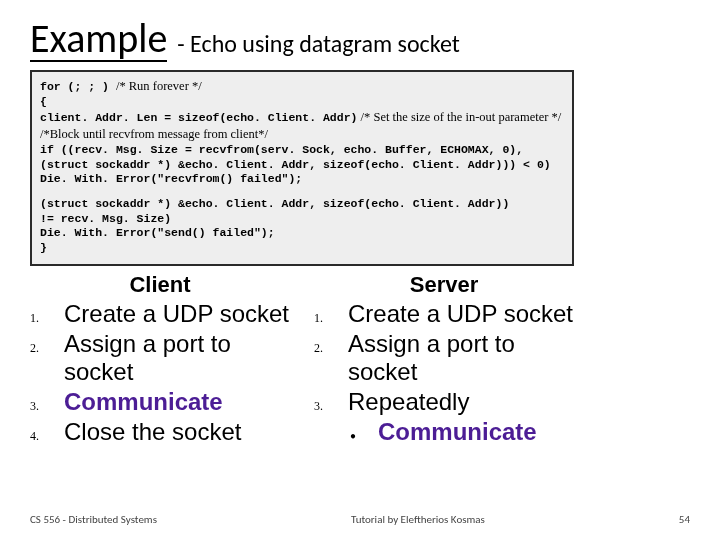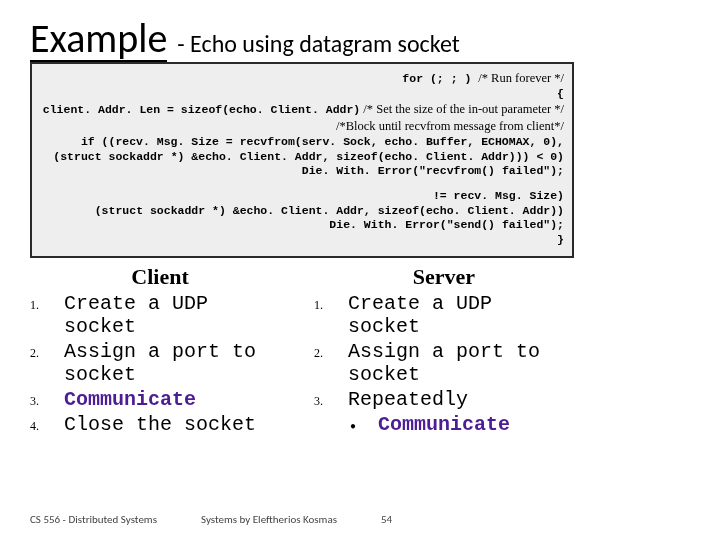--- a/index.html
+++ b/index.html
@@ -27,83 +27,83 @@
     display: inline-block;
     line-height: 1.05;
   }
   .title-rest {
     font-size: 24px;
     font-weight: 400;
     color: #000;
     line-height: 1.05;
   }
   .codebox {
-    margin-top: 0;
+    margin-top: 8px;
     border: 2px solid #2a2a2a;
     background: #eee;
     padding: 6px 8px 8px 8px;
     font-family: "Courier New", monospace;
     font-size: 11.5px;
     line-height: 1.28;
     color: #000;
-    text-align: right;
   }
   .code-roman { font-family: "Times New Roman", serif; font-size: 12.5px; }
   .code-bold { font-weight: 700; }
   .blank { height: 10px; }
   .cols {
     display: flex;
     margin-top: 6px;
     gap: 24px;
   }
   .col { flex: 1; }
   .col-head {
     text-align: center;
     font-size: 22px;
     font-weight: 700;
     color: #000;
-    font-family: Liberation Serif, serif;
+    font-family: Liberation Sans, sans-serif;
     margin-bottom: 2px;
   }
   .ol { list-style: none; }
   .ol > li {
     display: flex;
     align-items: baseline;
     gap: 20px;
     margin-bottom: 2px;
   }
   .num {
     font-size: 12px;
     color: #000;
     min-width: 14px;
     font-family: "Times New Roman", serif;
   }
   .item {
-    font-size: 20px;
+    font-size: 24px;
     color: #000;
-    font-family: Liberation Mono, monospace;
+    font-family: Liberation Sans, sans-serif;
   }
   .item.red-bold { color: #4c1d95; font-weight: 700; }
   .sub {
     display: flex;
     align-items: baseline;
     gap: 18px;
     margin-left: 36px;
   }
   .bullet {
     font-size: 12px;
     color: #000;
     min-width: 10px;
   }
   .footer {
     position: absolute;
     bottom: 14px;
     left: 30px;
     right: 30px;
     display: flex;
+    justify-content: space-between;
     font-size: 11px;
     color: #444;
     font-family: Calibri, Arial, sans-serif;
     gap: 44px;
   }
 </style>
 </head>
 <body>
 
 <div class="slide">
@@ -115,22 +115,22 @@
 
   <div class="codebox">
     <div><span class="code-bold">for (; ; ) </span><span class="code-roman">/* Run forever */</span></div>
     <div class="code-bold">{</div>
     <div><span class="code-bold">    client. Addr. Len = sizeof(echo. Client. Addr)</span><span class="code-roman">    /* Set the size of the in-out parameter */</span></div>
     <div><span class="code-roman">/*Block until recvfrom message from client*/</span></div>
     <div class="code-bold">    if ((recv. Msg. Size = recvfrom(serv. Sock, echo. Buffer, ECHOMAX, 0),</div>
     <div class="code-bold">          (struct sockaddr *) &amp;echo. Client. Addr, sizeof(echo. Client. Addr))) &lt; 0)</div>
     <div class="code-bold">       Die. With. Error("recvfrom() failed");</div>
     <div class="blank"></div>
+    <div class="code-bold">                     (struct sockaddr *) &amp;echo. Client. Addr, sizeof(echo. Client. Addr))</div>
     <div class="code-bold">            != recv. Msg. Size)</div>
-    <div class="code-bold">                     (struct sockaddr *) &amp;echo. Client. Addr, sizeof(echo. Client. Addr))</div>
     <div class="code-bold">       Die. With. Error("send() failed");</div>
     <div class="code-bold">}</div>
   </div>
 
   <div class="cols">
     <div class="col">
       <div class="col-head">Client</div>
       <ul class="ol">
         <li>
             <span class="num">1.</span>
@@ -168,17 +168,17 @@
       </ul>
       <div class="sub">
         <span class="bullet">•</span>
         <span class="item red-bold">Communicate</span>
       </div>
     </div>
   </div>
 
   <div class="footer">
     <span>CS 556 - Distributed Systems</span>
-    <span>Systems by Eleftherios Kosmas</span>
+    <span>Tutorial by Eleftherios Kosmas</span>
     <span>54</span>
   </div>
 
 </div>
 
 </body></html>

